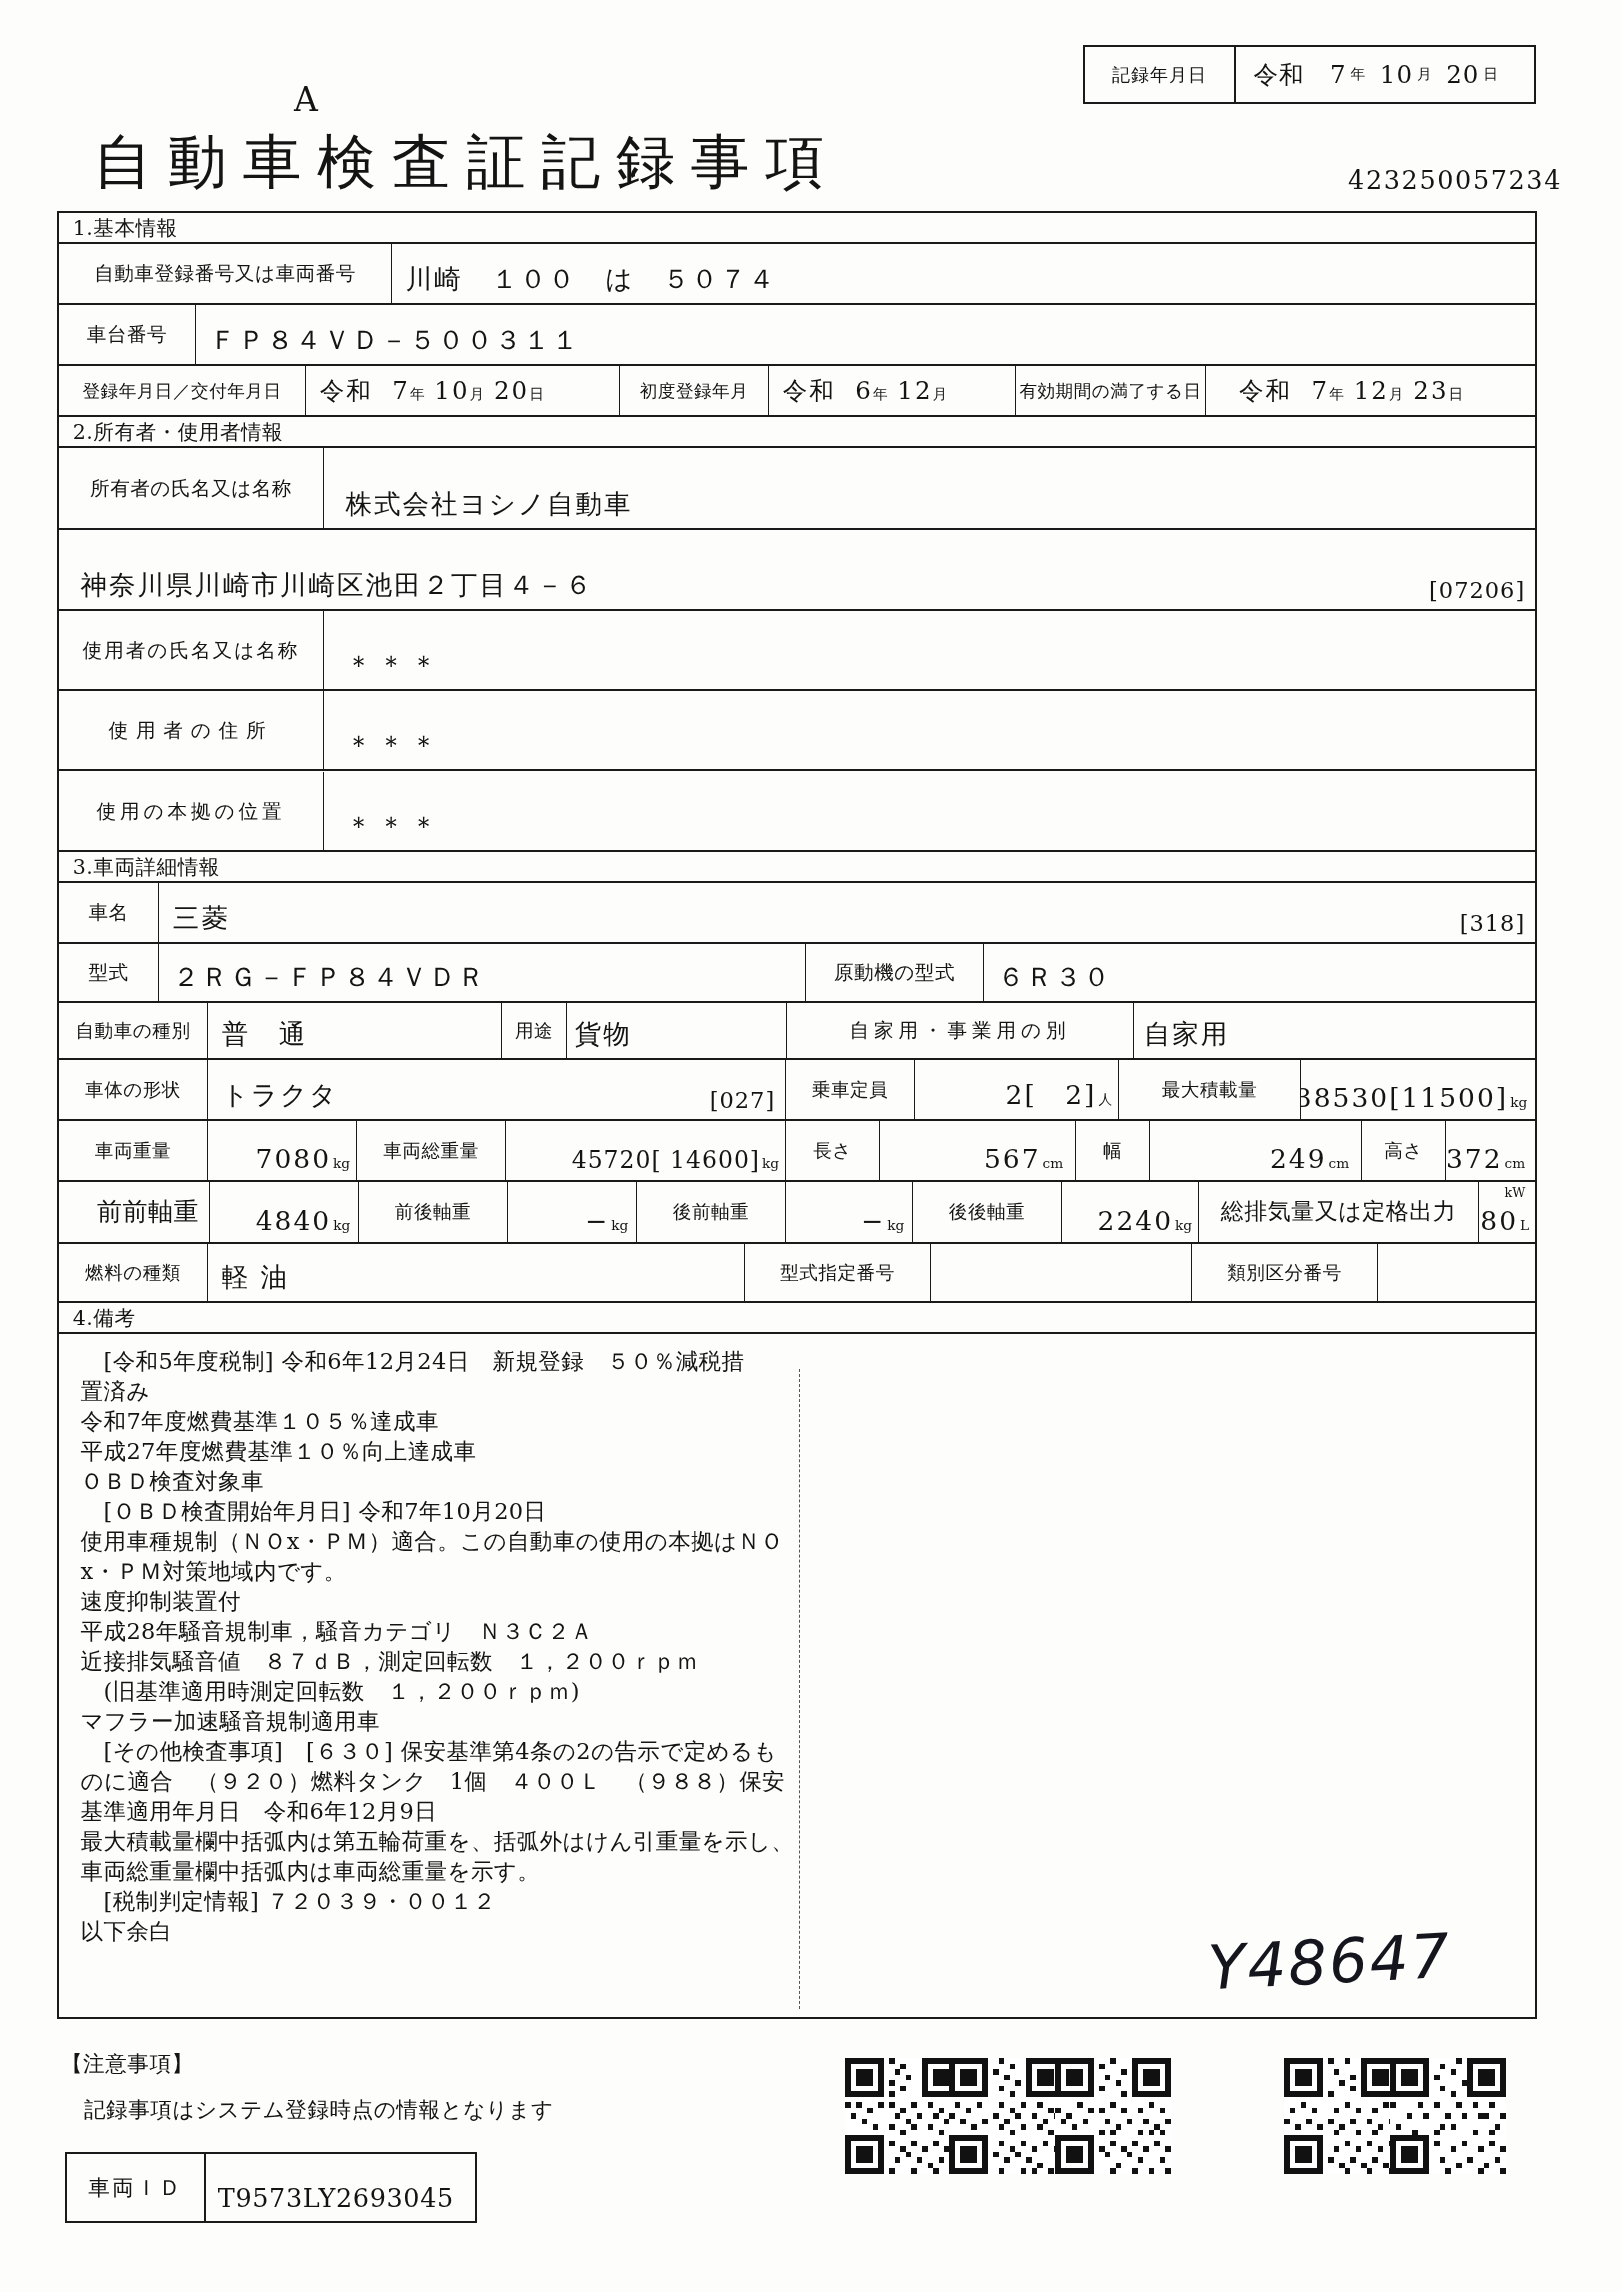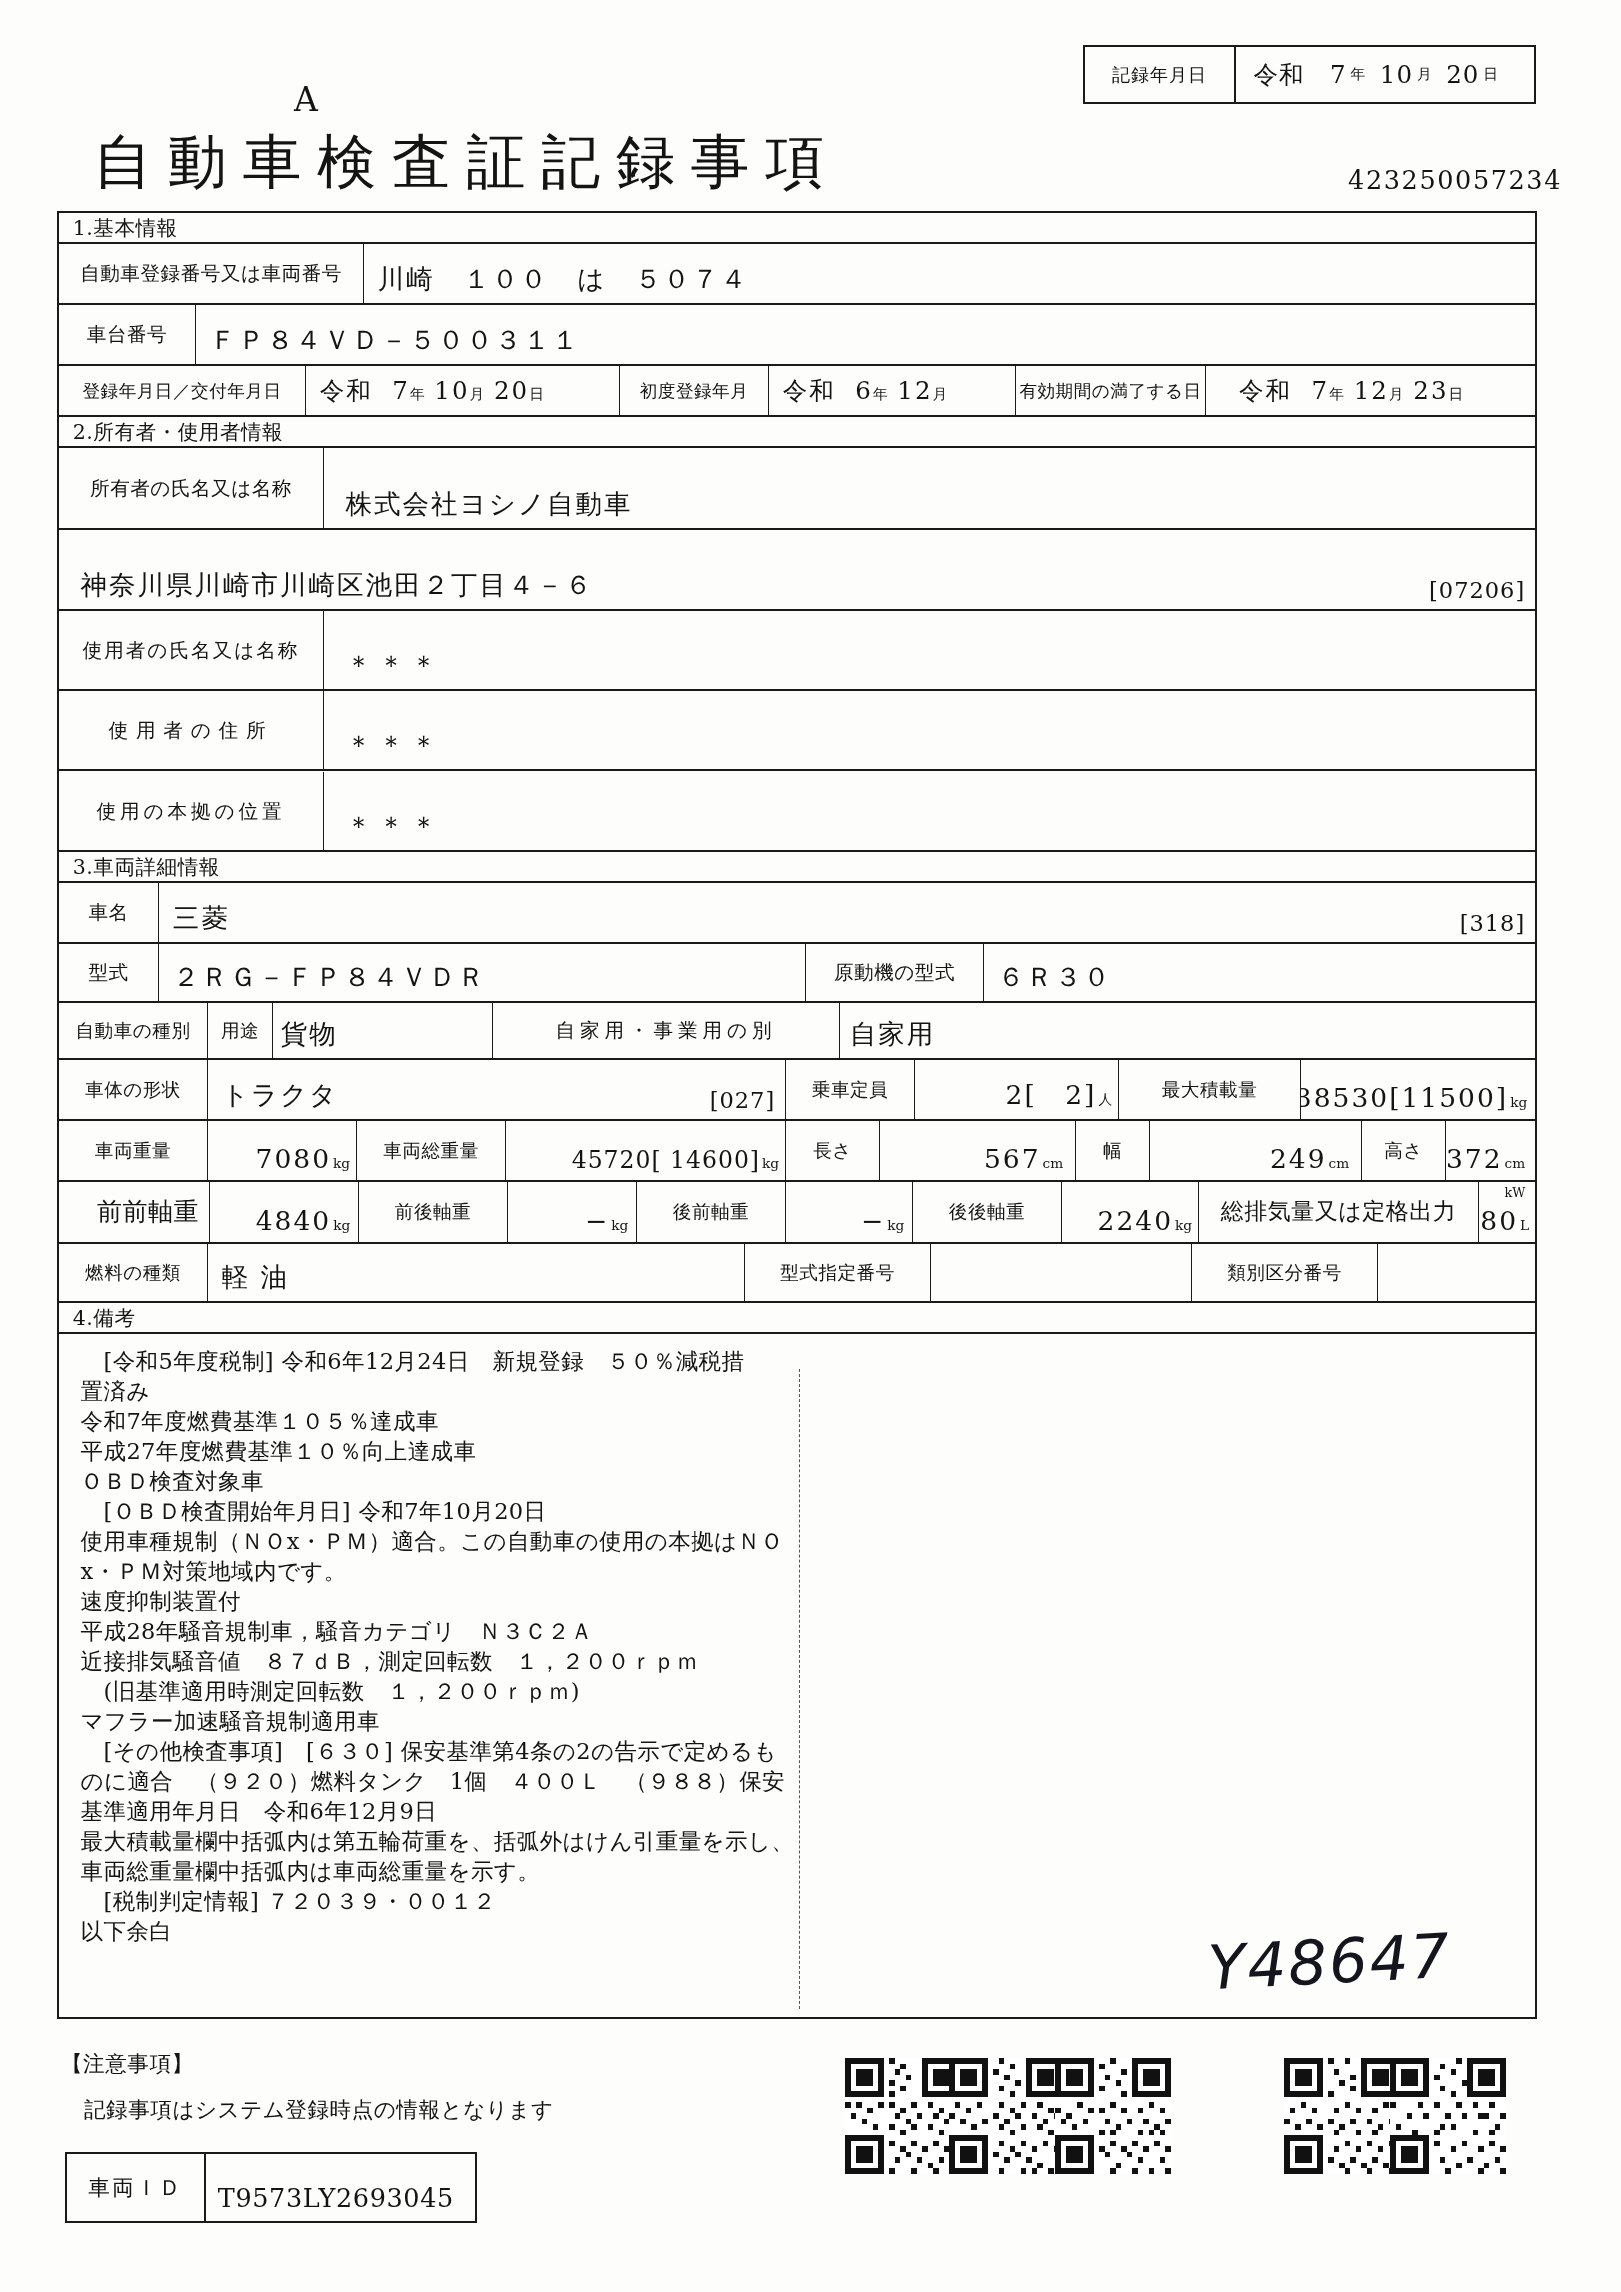--- a/index.html
+++ b/index.html
@@ -251,21 +251,21 @@
     </div>
   </div>
 
   <div class="doc-frame">
 
     <div class="sect-head" style="top:0;">
       <span>1.基本情報</span>
     </div>
 
     <div class="row" style="top:31px;height:61px;">
-      <div class="cell lbl" style="width:305px;">
+      <div class="cell lbl" style="width:333px;">
         <span>自動車登録番号又は車両番号</span>
       </div>
       <div class="cell nb" style="flex:1;">
         <span class="val">川崎　１００　は　５０７４</span>
       </div>
     </div>
 
     <div class="row" style="top:92px;height:61px;">
       <div class="cell lbl" style="width:137px;">
         <span>車台番号</span>
@@ -374,20 +374,23 @@
         <span>原動機の型式</span>
       </div>
       <div class="cell nb" style="flex:1;">
         <span class="val">６Ｒ３０</span>
       </div>
     </div>
 
     <div class="row" style="top:790px;height:57px;">
       <div class="cell lbl" style="width:149px;font-size:18.6px;">
         <span>自動車の種別</span>
+      </div>
+      <div class="cell" style="width:294px;">
+        <span class="val">普　通</span>
       </div>
       <div class="cell lbl" style="width:65px;font-size:18.6px;">
         <span>用途</span>
       </div>
       <div class="cell" style="width:220px;">
         <span class="val" style="padding-left:7.8px;">貨物</span>
       </div>
       <div class="cell lbl" style="width:347px;letter-spacing:4.9px;">
         <span>自家用・事業用の別</span>
       </div>

